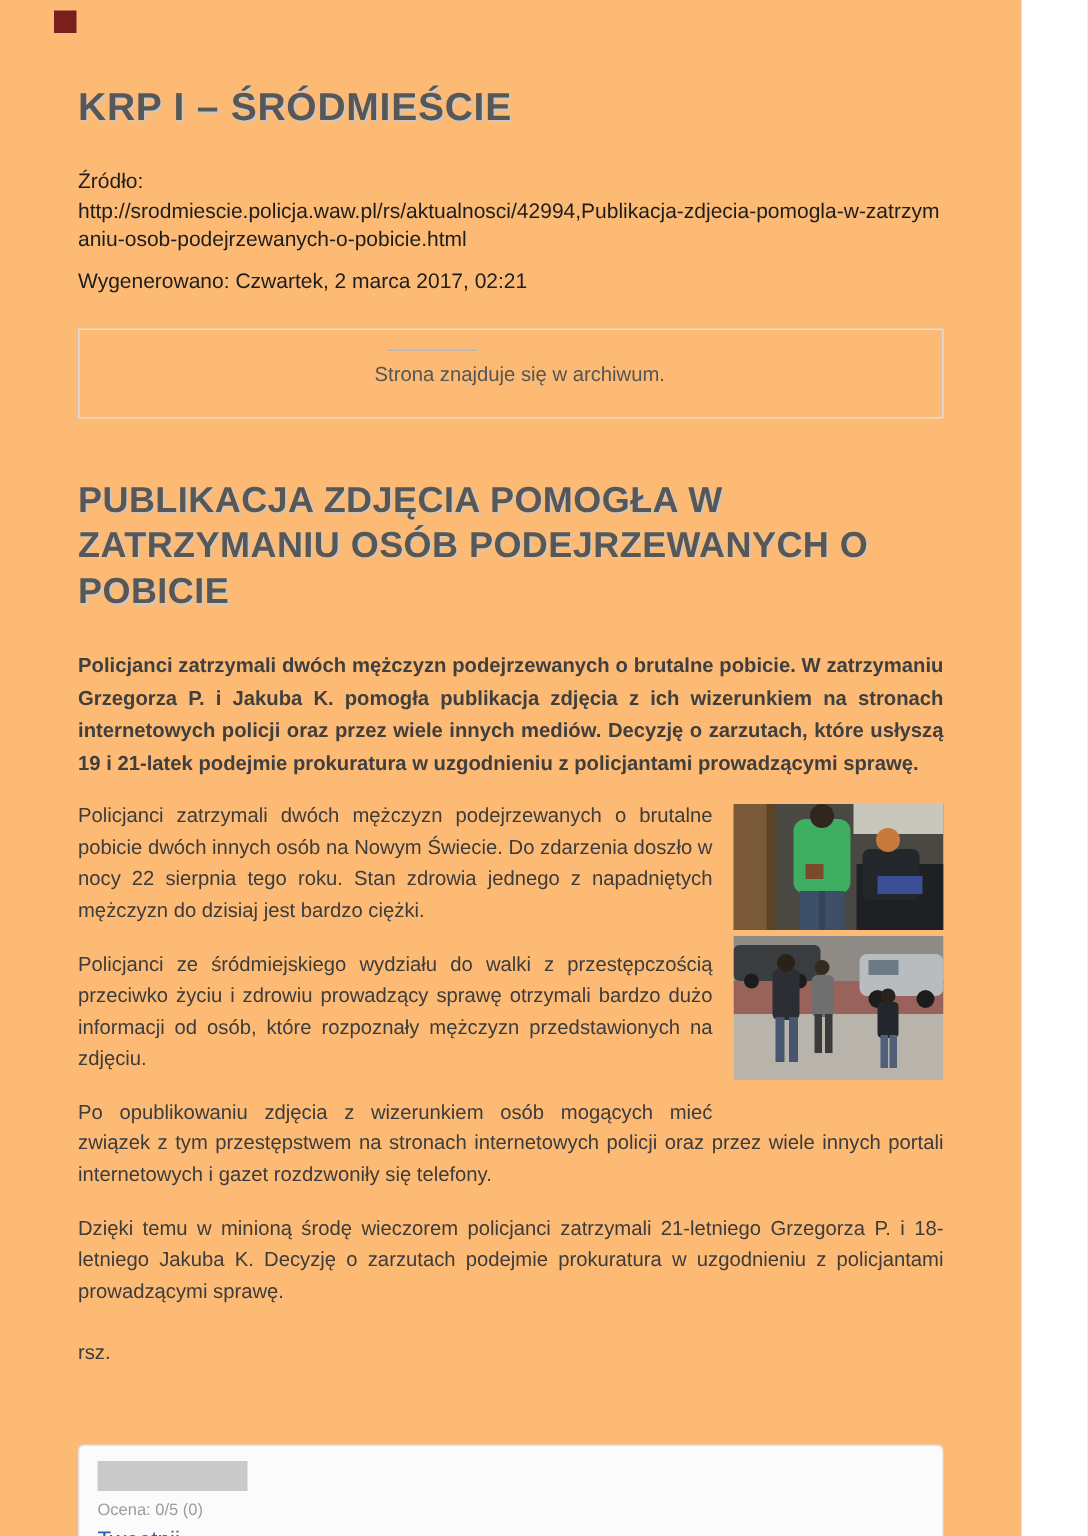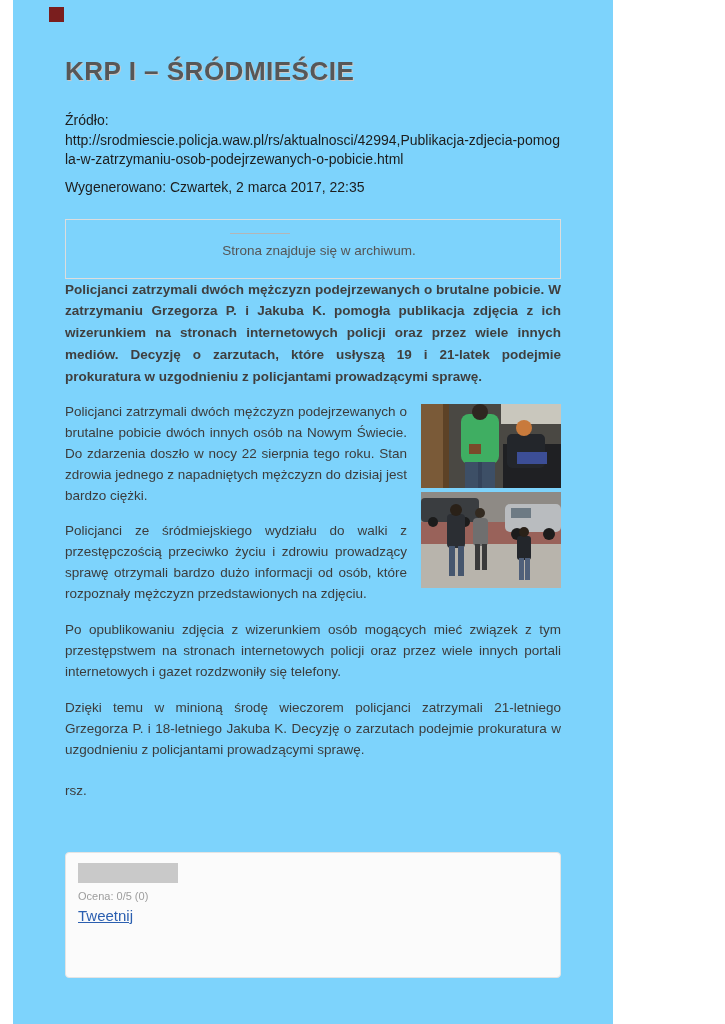--- a/index.html
+++ b/index.html
@@ -4,21 +4,21 @@
 <style>
   :root{
     --link:#2b5fb0;
     --heading:#575757;
     --logo:#7a1e1e;
     --bodytext:#3c3c3c;
   }
   *{box-sizing:border-box;}
   html,body{margin:0;padding:0;background:#fff;}
   body{width:725px;font-family:"Liberation Sans", sans-serif;color:var(--bodytext);}
-  .page{position:relative;width:600px;height:1024px;overflow:hidden;background:#7dd3fc;margin-left:13px;}
+  .page{position:relative;width:681px;height:1024px;overflow:hidden;background:#fdba74;}
   .logo-mark{position:absolute;left:36px;top:7px;width:15px;height:15px;background:var(--logo);}
   .content{padding:56px 52px 0 52px;}
 
   h1.page-title{
     margin:0 0 24px 0;
     font-size:26px;
     font-weight:bold;
     color:var(--heading);
     letter-spacing:.5px;
     text-shadow:1px 1px 0 #c9c9c9;
@@ -91,30 +91,31 @@
 
   <div class="logo-mark"></div>
 
   <div class="content">
 
     <h1 class="page-title">KRP I – ŚRÓDMIEŚCIE</h1>
 
     <div class="meta">
       <span class="src-label">Źródło:</span>
       <span class="src-url">http://srodmiescie.policja.waw.pl/rs/aktualnosci/42994,Publikacja-zdjecia-pomogla-w-zatrzymaniu-osob-podejrzewanych-o-pobicie.html</span>
-      <span class="generated">Wygenerowano: Czwartek, 2 marca 2017, 22:35</span>
+      <span class="generated">Wygenerowano: Czwartek, 2 marca 2017, 02:21</span>
     </div>
 
     <div class="archive-box">
       <span class="archive-inner">
         <span class="placeholder-line"></span>
         <span class="archive-text">Strona znajduje się w archiwum.</span>
       </span>
     </div>
 
+    <h2 class="article-title">PUBLIKACJA ZDJĘCIA POMOGŁA W ZATRZYMANIU OSÓB PODEJRZEWANYCH O POBICIE</h2>
 
     <p class="lead">Policjanci zatrzymali dwóch mężczyzn podejrzewanych o brutalne pobicie. W zatrzymaniu Grzegorza P. i Jakuba K. pomogła publikacja zdjęcia z ich wizerunkiem na stronach internetowych policji oraz przez wiele innych mediów. Decyzję o zarzutach, które usłyszą 19 i 21-latek podejmie prokuratura w uzgodnieniu z policjantami prowadzącymi sprawę.</p>
 
     <div class="body-text">
 
       <div class="photos">
         <span class="photo">
           <svg viewBox="0 0 140 84" xmlns="http://www.w3.org/2000/svg" role="img">
             <rect x="0" y="0" width="140" height="84" fill="#4a4843"></rect>
             <rect x="0" y="0" width="26" height="84" fill="#7a5a38"></rect>

